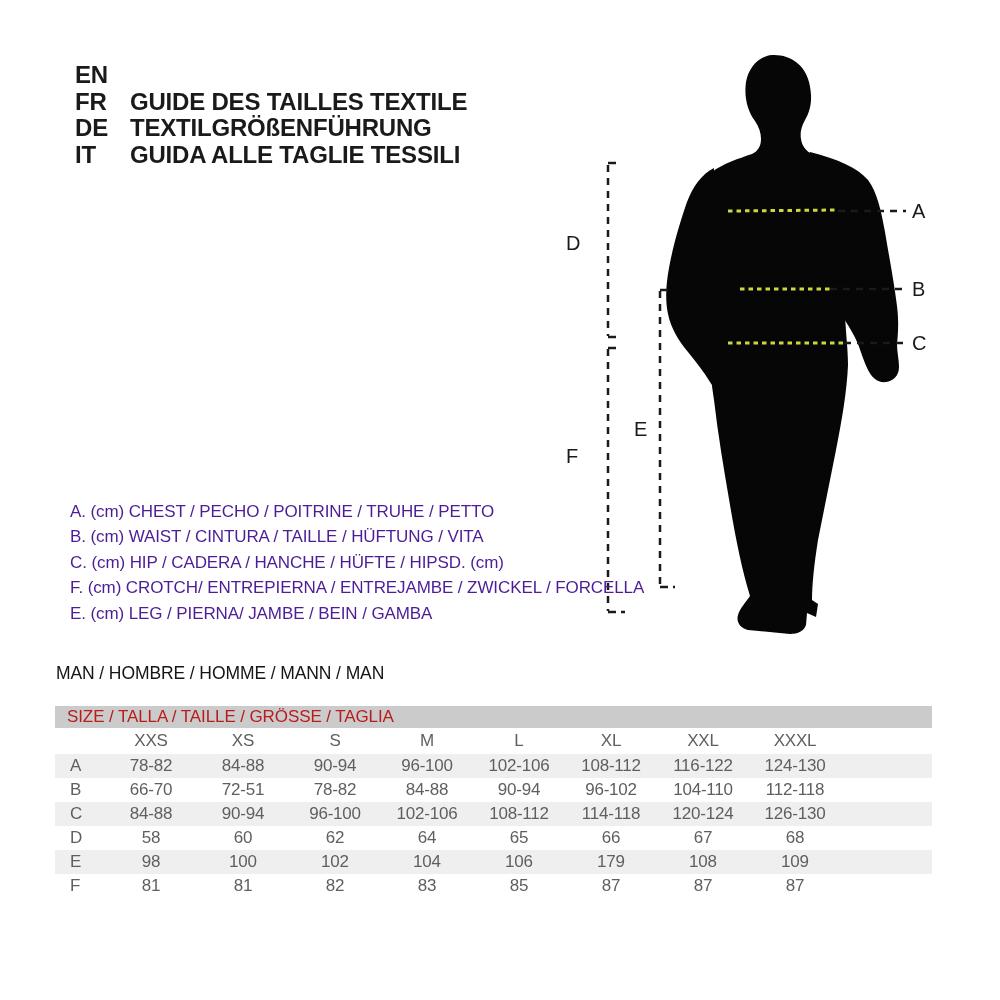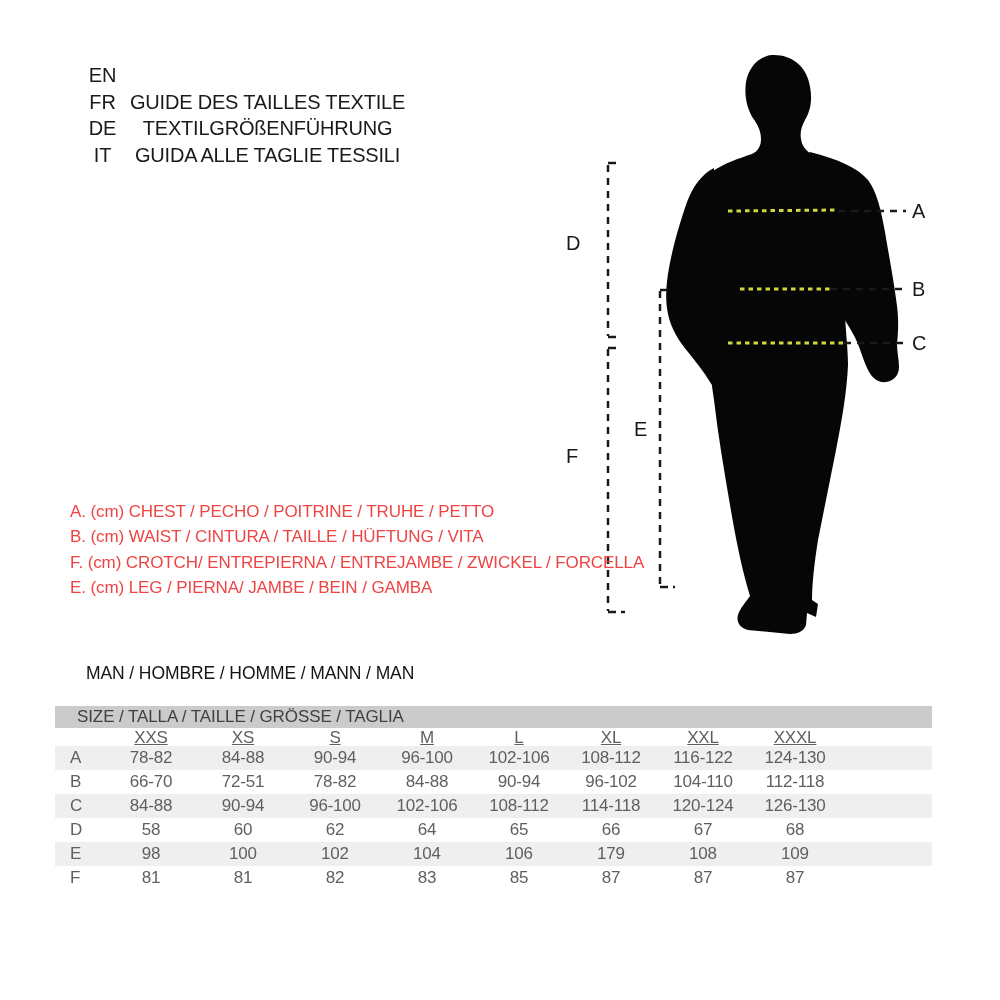--- a/index.html
+++ b/index.html
@@ -3,35 +3,35 @@
 <meta charset="utf-8">
 <style>
   html,body{margin:0;padding:0;background:#fff;}
   #page{
     position:relative;width:1000px;height:1000px;background:#ffffff;
     font-family:"Liberation Sans","DejaVu Sans",sans-serif;overflow:hidden;
   }
   
   #title-block{position:absolute;left:75px;top:62px;color:#1a1a1a;}
   .title-row{display:grid;grid-template-columns:55px auto;height:26.5px;
-    font-size:20px;line-height:26.5px;letter-spacing:-0.2px;font-weight:400;text-align:center;}
+    font-size:24px;line-height:26.5px;letter-spacing:-0.2px;font-weight:700;}
   
   #figure-svg{position:absolute;left:0;top:0;width:1000px;height:1000px;pointer-events:none;}
   .measure-label{position:absolute;font-size:20px;line-height:24px;color:#1a1a1a;}
   
-  #legend{position:absolute;left:70px;top:499px;color:#ef4444;}
+  #legend{position:absolute;left:70px;top:499px;color:#4c1d95;}
   .legend-line{font-size:17px;line-height:25.4px;letter-spacing:-0.1px;white-space:nowrap;}
-  #category-line{position:absolute;left:86px;top:663px;color:#151515;
+  #category-line{position:absolute;left:56px;top:663px;color:#151515;
     font-size:17.5px;line-height:20px;letter-spacing:-0.1px;}
   
   #size-table{position:absolute;left:55px;top:706px;width:877px;color:#5f5f5f;font-size:17px;}
-  #table-title-bar{background:#cbcbcb;color:#404040;height:22px;line-height:22px;
-    padding-left:22px;letter-spacing:-0.1px;}
+  #table-title-bar{background:#cbcbcb;color:#b91c1c;height:22px;line-height:22px;
+    padding-left:12px;letter-spacing:-0.1px;}
   .t-row{display:grid;grid-template-columns:50px repeat(8,92px) 1fr;align-items:center;}
-  .t-row.header{height:18px;text-decoration:underline;}
+  .t-row.header{height:26px;}
   .t-row.data{height:24px;}
   .t-row.striped{background:#efefef;}
   .t-cell{text-align:center;letter-spacing:-0.2px;}
   .t-label{text-align:left;padding-left:15px;}
 </style>
 </head>
 <body>
 
 <div id="page">
 
@@ -117,20 +117,21 @@
   <div class="measure-label" style="left:912px;top:199px;">A</div>
   <div class="measure-label" style="left:912px;top:277px;">B</div>
   <div class="measure-label" style="left:912px;top:331px;">C</div>
   <div class="measure-label" style="left:566px;top:231px;">D</div>
   <div class="measure-label" style="left:634px;top:417px;">E</div>
   <div class="measure-label" style="left:566px;top:444px;">F</div>
 
   <div id="legend">
     <div class="legend-line">A. (cm) CHEST / PECHO / POITRINE / TRUHE / PETTO</div>
     <div class="legend-line">B. (cm) WAIST / CINTURA / TAILLE / HÜFTUNG / VITA</div>
+    <div class="legend-line">C. (cm) HIP / CADERA / HANCHE / HÜFTE / HIPSD. (cm)</div>
     <div class="legend-line">F. (cm) CROTCH/ ENTREPIERNA / ENTREJAMBE / ZWICKEL / FORCELLA</div>
     <div class="legend-line">E. (cm) LEG / PIERNA/ JAMBE / BEIN / GAMBA</div>
   </div>
 
   <div id="category-line">MAN / HOMBRE / HOMME / MANN / MAN</div>
 
   <div id="size-table">
     <div id="table-title-bar">SIZE / TALLA / TAILLE / GRÖSSE / TAGLIA</div>
 
     <div class="t-row header">

